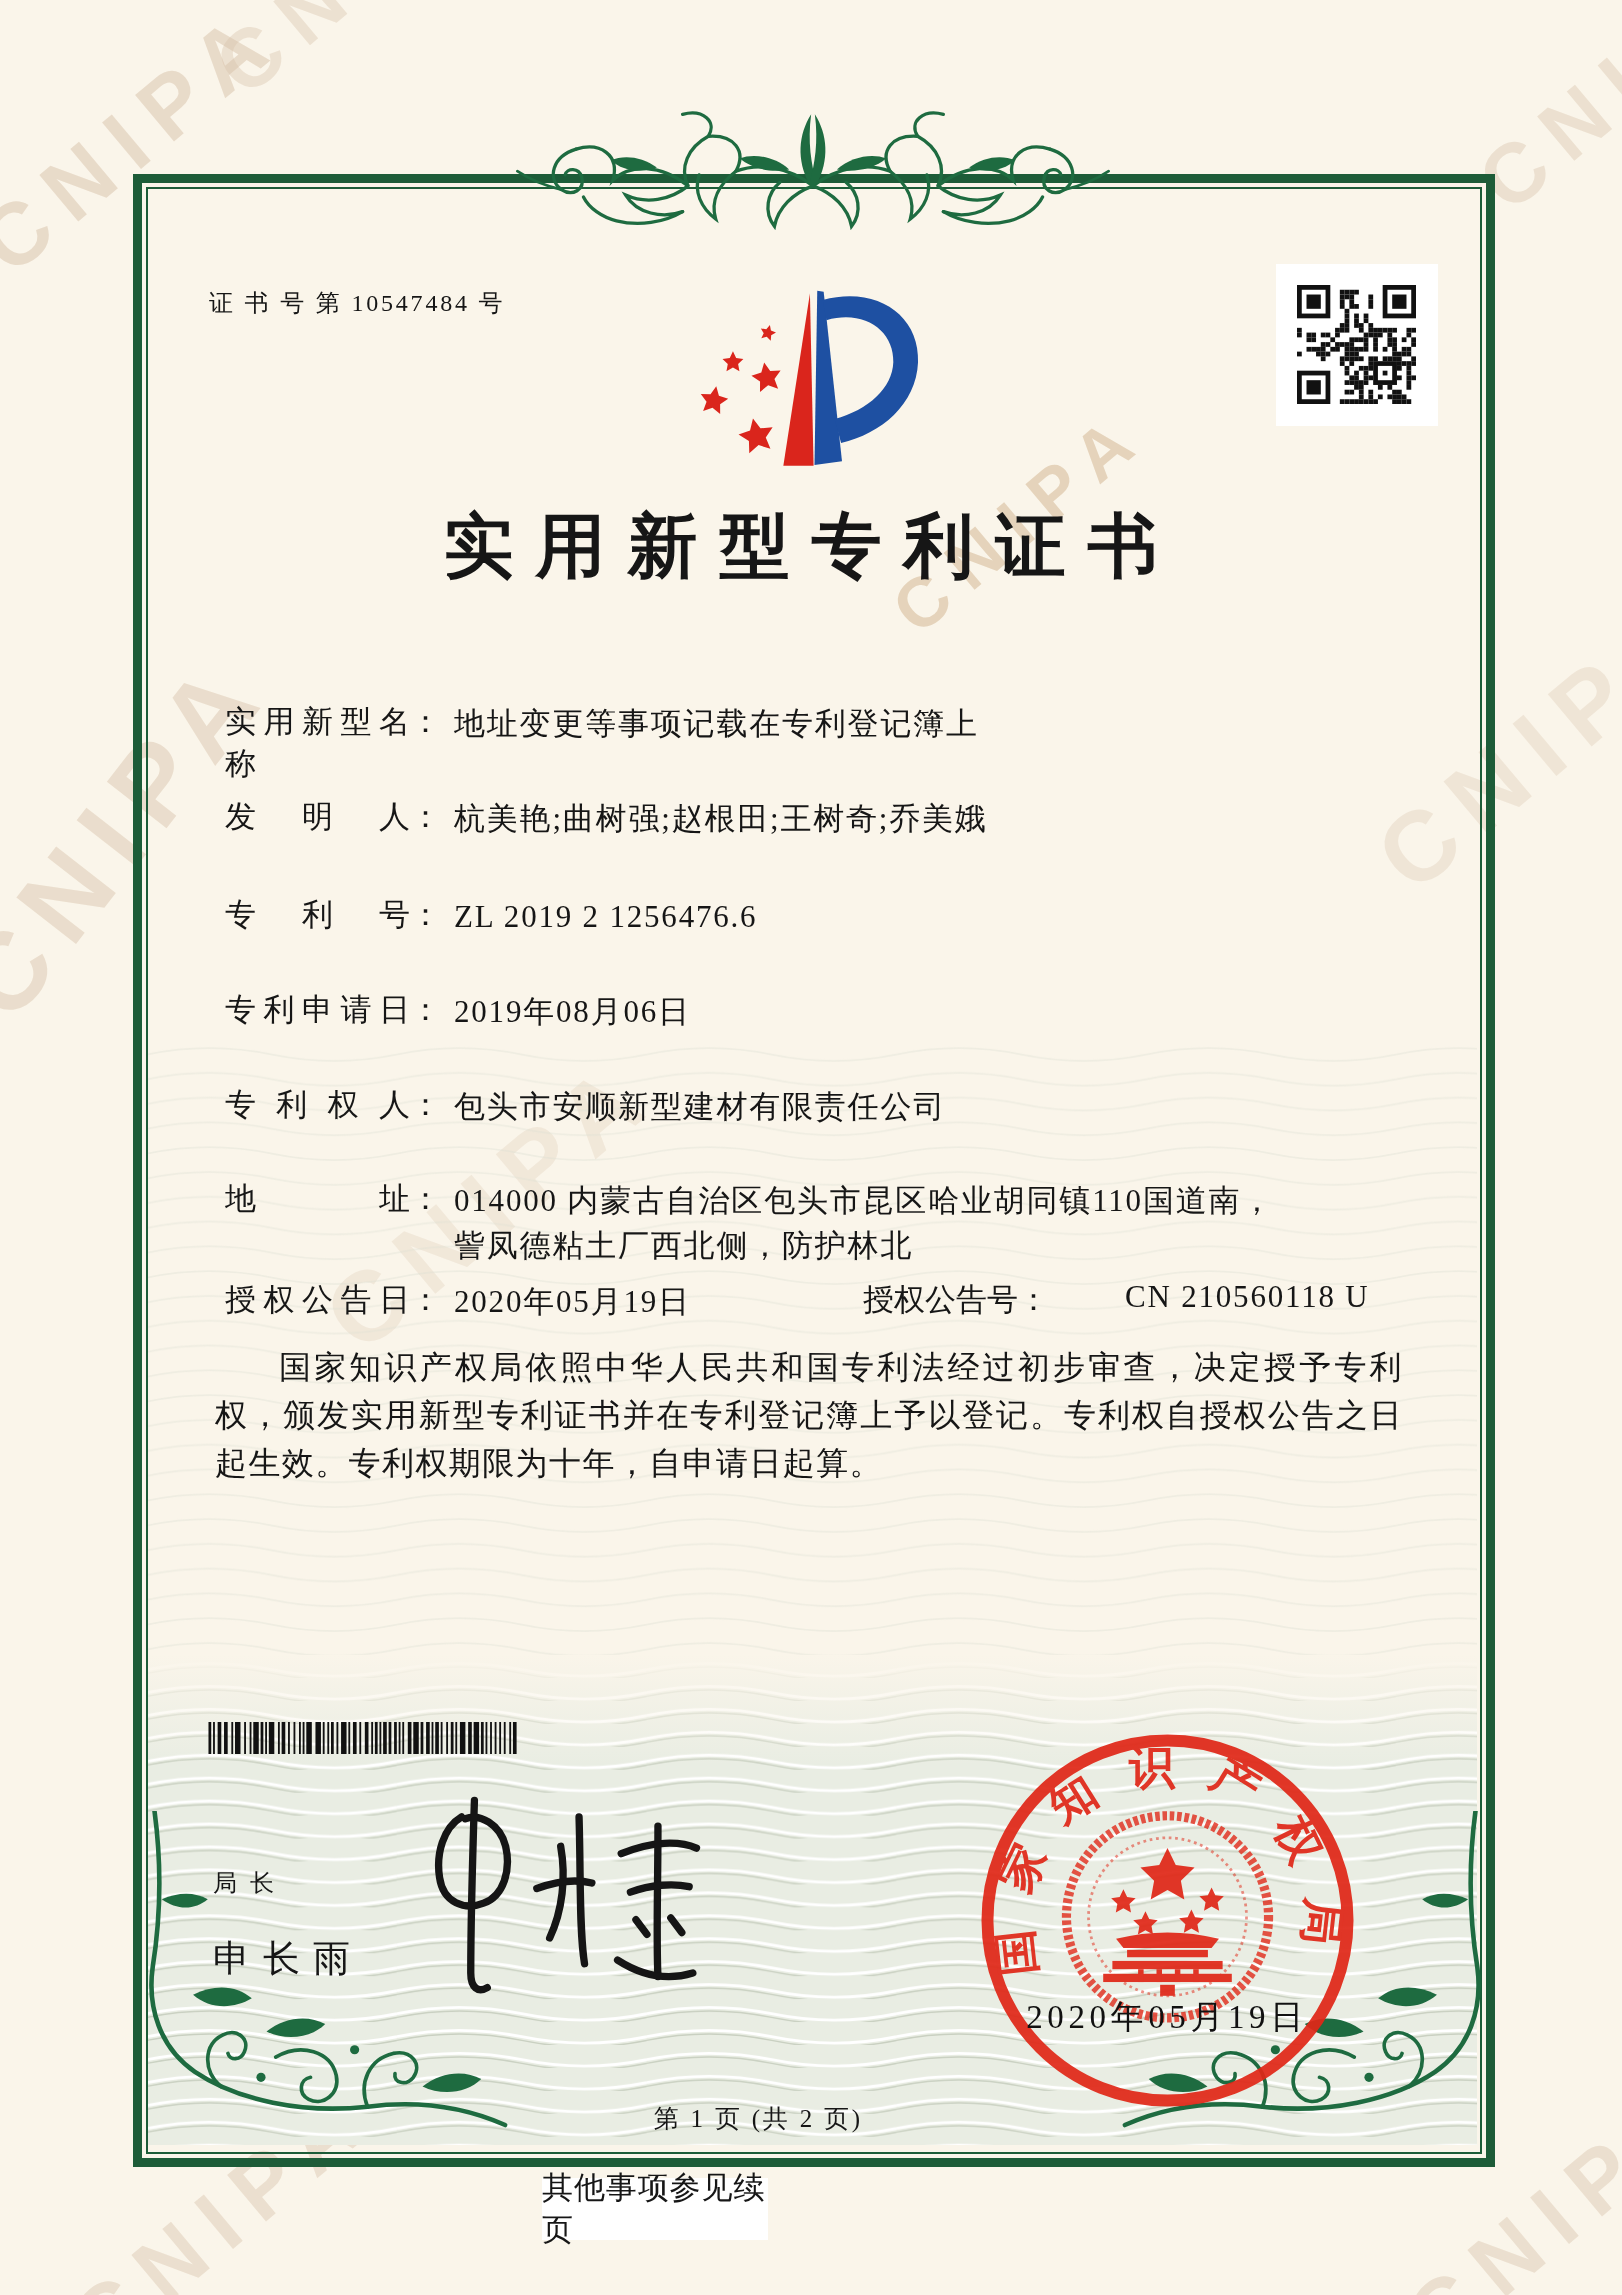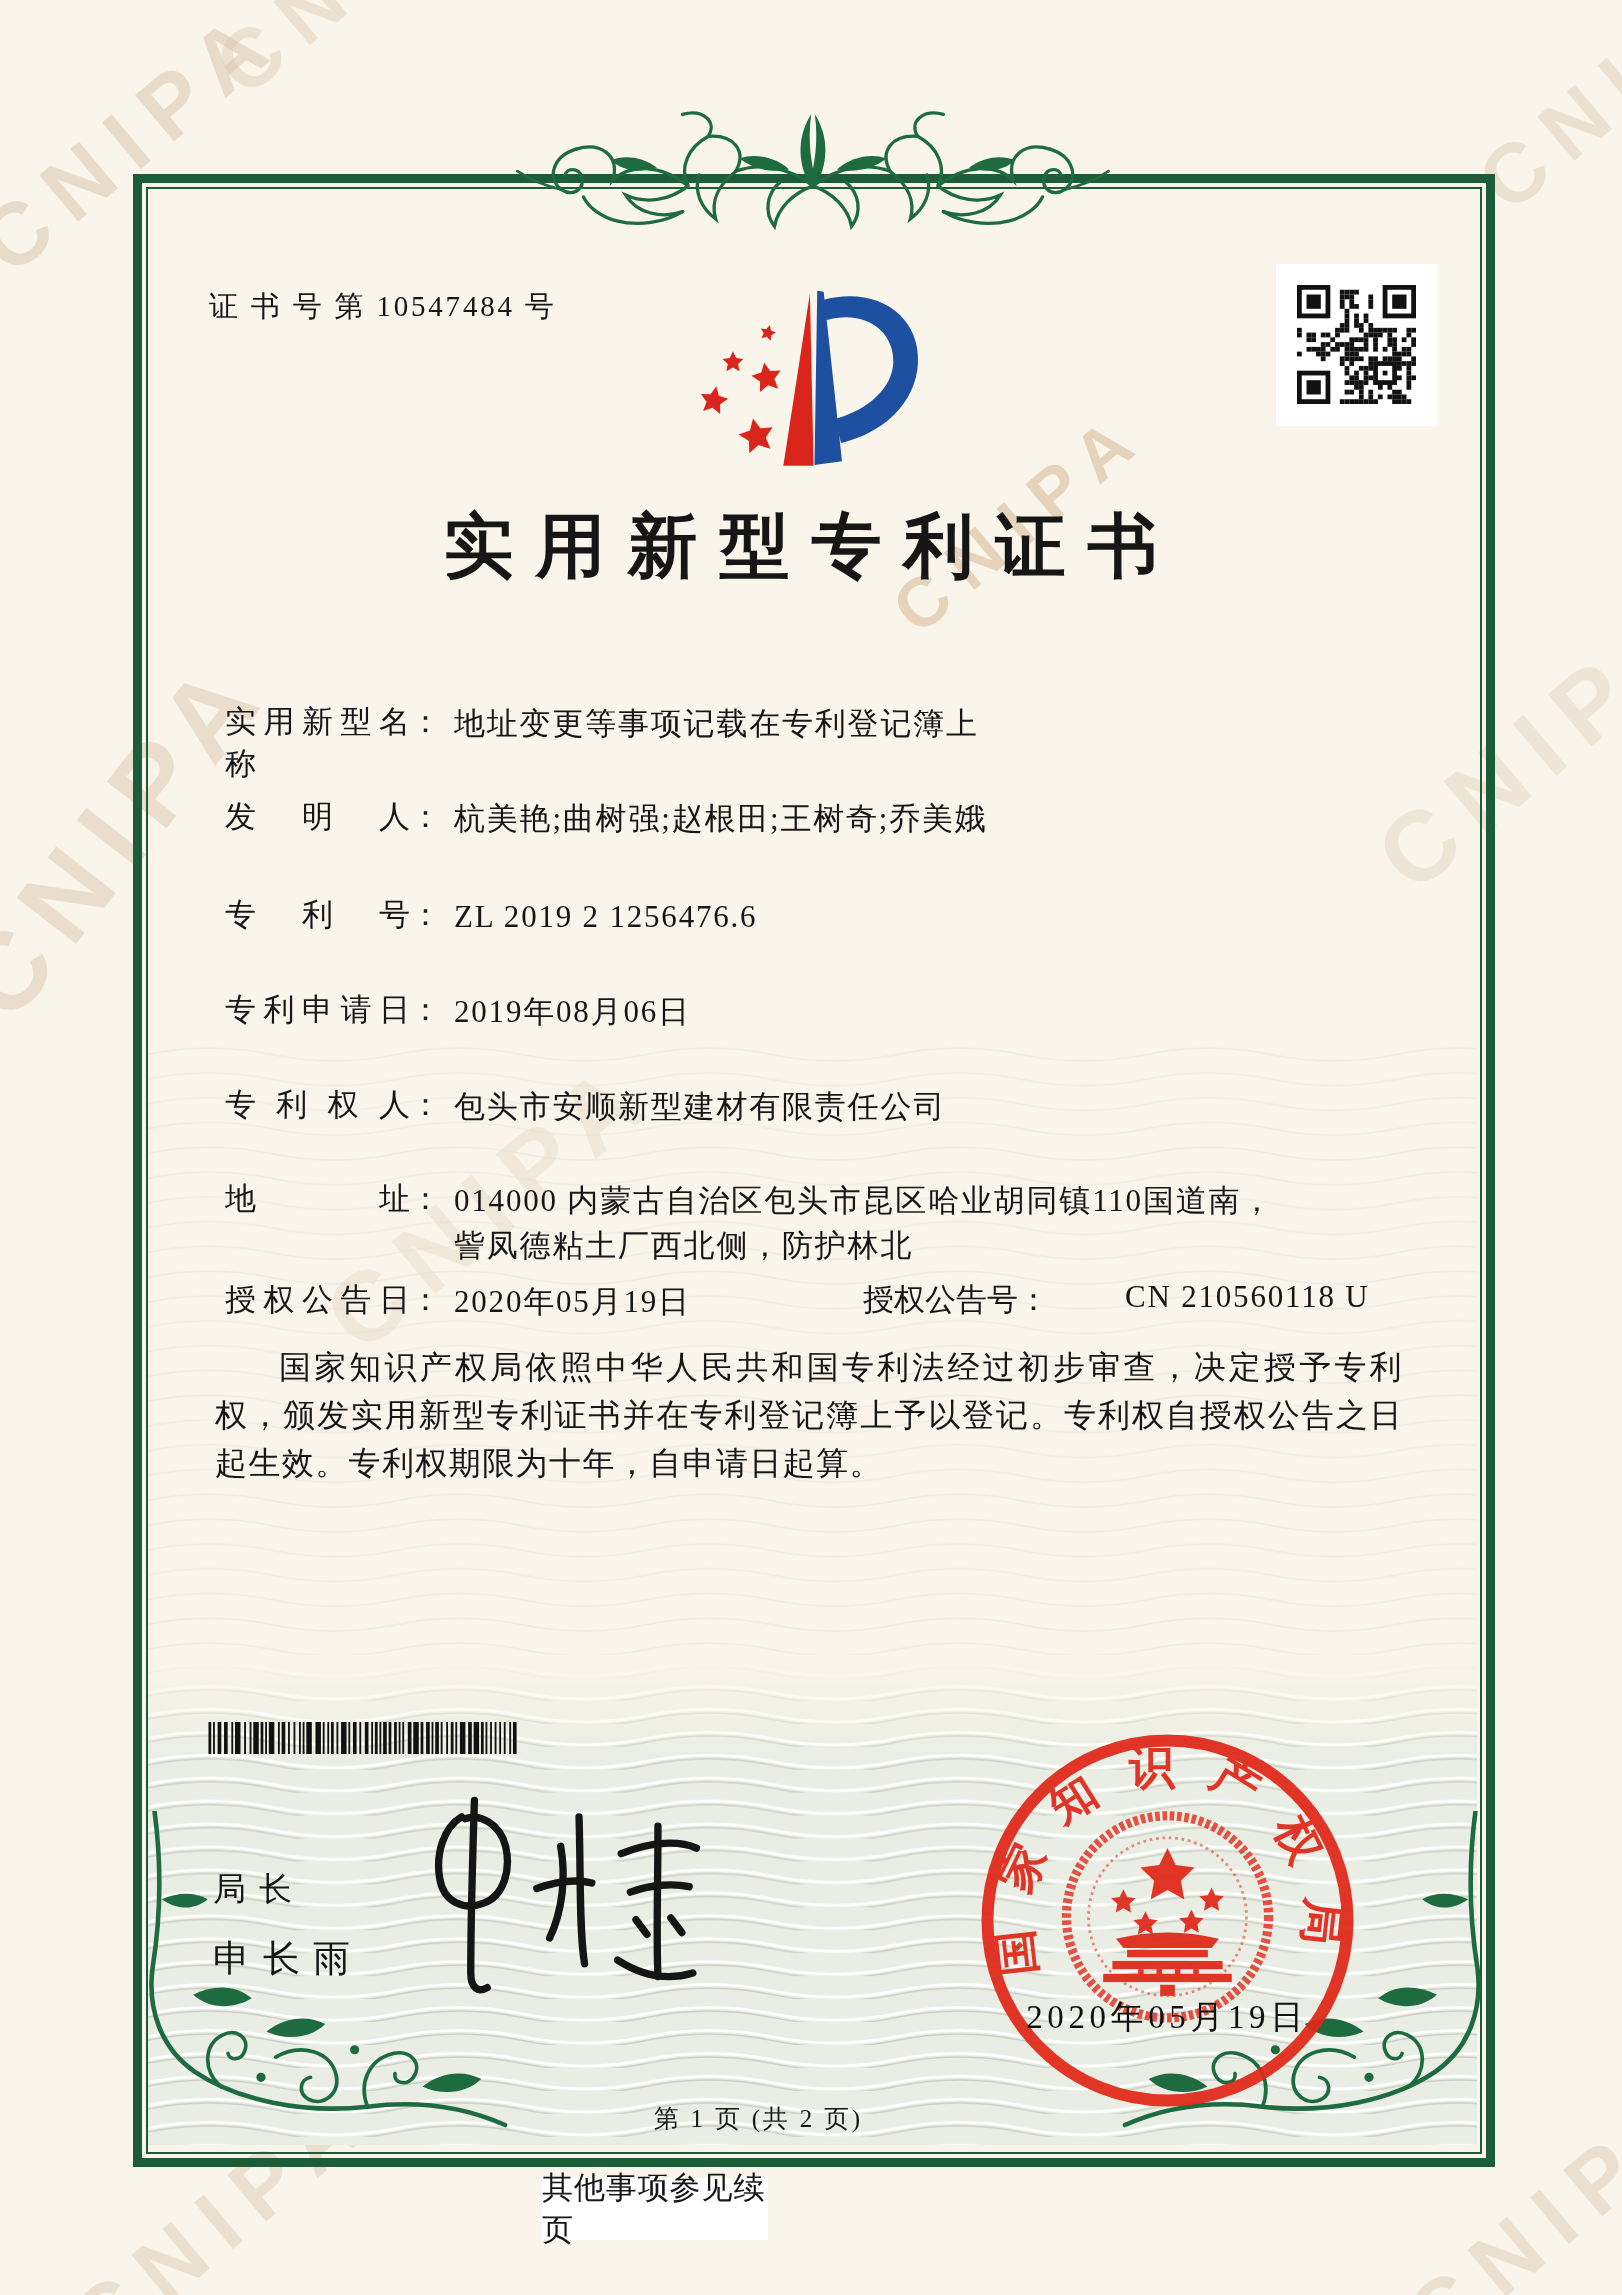--- a/index.html
+++ b/index.html
@@ -14,40 +14,40 @@
          border:9.2px solid #1d5c38;box-sizing:border-box;z-index:5;}
   .frame-inner{position:absolute;left:3.7px;top:3.7px;right:3.7px;bottom:3.7px;border:2.8px solid #1d5c38;}
   
   .band{position:absolute;left:147px;top:1655px;width:1330px;height:490px;z-index:2;}
   .band-fade{position:absolute;left:147px;top:1655px;width:1330px;height:110px;z-index:3;
              background:linear-gradient(#faf5ea,rgba(250,245,234,0));}
   .band-faint{position:absolute;left:147px;top:1038px;width:1330px;height:617px;opacity:.38;z-index:2;}
   
   .orn{position:absolute;z-index:6;pointer-events:none;}
   
-  .cert-no{position:absolute;left:209px;top:287px;font-size:29px;letter-spacing:2.8px;z-index:10;}
+  .cert-no{position:absolute;left:209px;top:287px;font-size:24px;letter-spacing:2.8px;z-index:10;}
   .logo{position:absolute;left:685px;top:278px;width:259px;height:197px;z-index:10;}
   .qr{position:absolute;left:1276px;top:264px;width:162px;height:162px;background:#fff;z-index:10;}
   .qr svg{position:absolute;left:21px;top:21px;}
   .title{position:absolute;left:0;width:1623px;top:500px;text-align:center;font-size:70px;
          font-weight:bold;letter-spacing:22px;z-index:10;}
   
   .frow{position:absolute;left:225px;width:1194px;font-size:31px;z-index:10;}
   .flabel{display:inline-block;width:185px;text-align:justify;text-align-last:justify;vertical-align:top;}
   .fcolon{display:inline-block;vertical-align:top;}
   .fvalue{display:inline-block;margin-left:13px;letter-spacing:1.8px;vertical-align:top;max-width:955px;line-height:45px;}
   .g2label{position:absolute;left:626px;top:0;margin-left:12px;}
   .g2value{position:absolute;left:900px;top:0;letter-spacing:1.8px;}
   
   .body-text{position:absolute;left:211px;top:1339px;width:1196px;font-size:32px;
              line-height:48px;text-align:justify;letter-spacing:1.4px;z-index:10;}
   .body-text p{margin:4px;text-indent:2em;}
   
   .barcode{position:absolute;left:208px;top:1722px;z-index:10;}
-  .officer-title{position:absolute;left:213px;top:1867px;font-size:33px;letter-spacing:13px;
+  .officer-title{position:absolute;left:213px;top:1867px;font-size:24px;letter-spacing:13px;
                  font-family:"Liberation Sans","DejaVu Sans",sans-serif;z-index:10;text-align:center;}
   .officer-name{position:absolute;left:213px;top:1934px;font-size:37px;letter-spacing:13px;
                 font-family:"Liberation Sans","DejaVu Sans",sans-serif;z-index:10;}
   .signature{position:absolute;left:390px;top:1793px;z-index:11;}
   .seal{position:absolute;left:970px;top:1723px;width:395px;height:395px;z-index:12;}
   .seal-date{position:absolute;left:967px;top:1995px;width:400px;text-align:center;
              font-size:33px;letter-spacing:4.6px;color:#111;z-index:13;}
   .page-num{position:absolute;left:496px;top:2102px;width:367px;text-align:right;
             font-size:25px;letter-spacing:2.8px;z-index:10;}
   .foot-box{position:absolute;left:542px;top:2178px;width:226px;height:62px;background:#ffffff;

